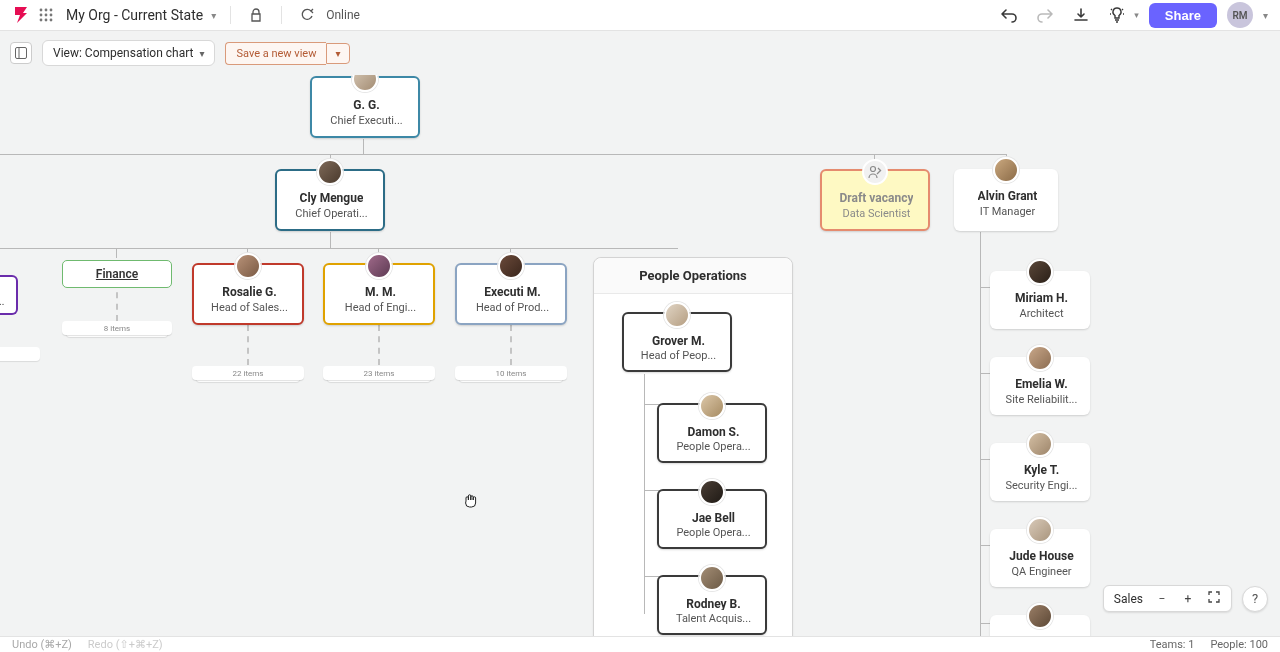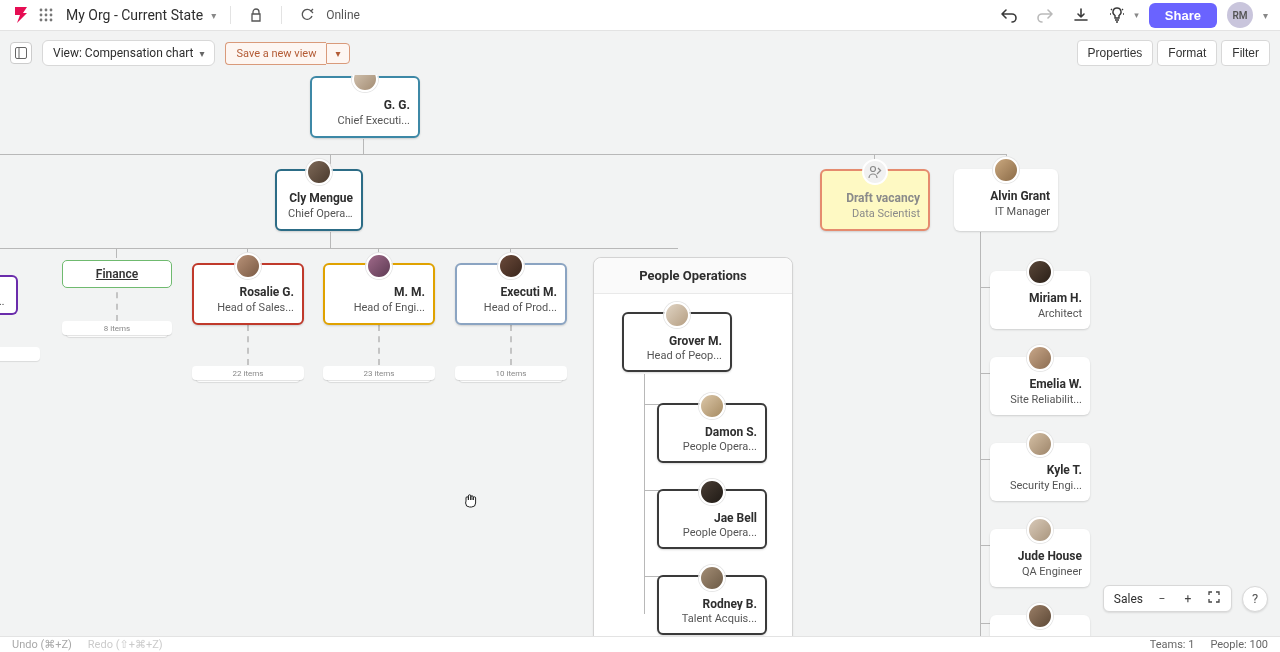--- a/index.html
+++ b/index.html
@@ -39,21 +39,21 @@
   .save-chip{border:1px solid #d99a7a;background:#fdf6f2;color:#b35b35;border-radius:4px 0 0 4px;padding:4px 10px;font-size:11px;border-right:none;}
   .save-drop{border:1px solid #d99a7a;background:#fdf6f2;color:#b35b35;border-radius:0 4px 4px 0;padding:4px 8px;font-size:10px;}
   .toolbar .right{margin-left:auto;display:flex;gap:4px;}
   .tright-btn{border:1px solid #d8d8d8;background:#fff;border-radius:4px;padding:5px 10px;font-size:12px;color:#333;}
   
   .canvas{position:absolute;top:calc(var(--header-h) + var(--toolbar-h));left:0;right:0;bottom:var(--footer-h);background:var(--bg);overflow:hidden;}
   .line{position:absolute;background:#b8b8b8;}
   .hline{height:1px;}
   .vline{width:1px;}
 
-  .card{position:absolute;background:#fff;border-radius:6px;box-shadow:0 1px 2px rgba(0,0,0,0.15);display:flex;flex-direction:column;align-items:flex-end;padding:18px 8px 8px 11px;}
+  .card{position:absolute;background:#fff;border-radius:6px;box-shadow:0 1px 2px rgba(0,0,0,0.15);display:flex;flex-direction:column;align-items:center;padding:18px 8px 8px 11px;}
   .card .photo{position:absolute;top:-12px;left:50%;transform:translateX(-50%);width:26px;height:26px;border-radius:50%;background:linear-gradient(135deg,#c8b9a6,#8d7b68);border:2px solid #fff;box-shadow:0 0 0 1px #e6e6e6;}
   .card .name{font-size:12px;font-weight:700;margin-top:2px;text-align:center;white-space:nowrap;overflow:hidden;text-overflow:ellipsis;max-width:100%;}
   .card .role{font-size:11px;color:#555;margin-top:2px;text-align:center;white-space:nowrap;overflow:hidden;text-overflow:ellipsis;max-width:100%;}
   .bcard{border:2px solid transparent;}
   .b-teal{border-color:#3d88a6;}
   .b-dteal{border-color:#2c6c86;}
   .b-red{border-color:#c0392b;}
   .b-yellow{border-color:#e0a200;}
   .b-blue{border-color:#8ba4c2;}
   .b-dark{border-color:#3a3a3a;}
@@ -161,25 +161,20 @@
       </svg>
   </div>
   <div class="view-chip">
     <span>View: Compensation chart</span>
     <span style="font-size:10px;color:#666;">▾</span>
   </div>
   <div class="save-group">
     <div class="save-chip">Save a new view</div>
     <div class="save-drop">▾</div>
   </div>
-  <div class="right">
-    <button class="tright-btn">Properties</button>
-    <button class="tright-btn">Format</button>
-    <button class="tright-btn">Filter</button>
-  </div>
 </div>
 
 <div class="canvas">
 
   <div class="line vline" style="left:363px;top:64px;height:15px;"></div>
 
   <div class="line hline" style="left:0px;top:79px;width:1007px;"></div>
 
   <div class="line vline" style="left:330px;top:79px;height:13px;"></div>
   <div class="line vline" style="left:874px;top:79px;height:13px;"></div>
@@ -203,21 +198,21 @@
   <div class="line hline" style="left:980px;top:384px;width:12px;"></div>
   <div class="line hline" style="left:980px;top:470px;width:12px;"></div>
   <div class="line hline" style="left:980px;top:548px;width:12px;"></div>
 
   <div class="card bcard b-teal" style="left:310px;top:1px;width:110px;height:62px;">
     <div class="photo" style="background:linear-gradient(135deg,#d6c7b5,#a38c73);"></div>
     <div class="name">G. G.</div>
     <div class="role">Chief Executi...</div>
   </div>
 
-  <div class="card bcard b-dteal" style="left:275px;top:94px;width:88px;height:62px;">
+  <div class="card bcard b-dteal" style="left:275px;top:94px;width:110px;height:62px;">
     <div class="photo" style="background:linear-gradient(135deg,#7e6958,#4a3a2d);"></div>
     <div class="name">Cly Mengue</div>
     <div class="role">Chief Operati...</div>
   </div>
 
   <div class="card bcard b-orange" style="left:820px;top:94px;width:110px;height:62px;background:#fef9c3;">
     <div class="vacancy-icon">
       <svg width="14" height="14" viewBox="0 0 14 14">
           <circle cx="5" cy="4" r="2.5" fill="none" stroke="#8a8a8a" stroke-width="1.2"></circle>
           <path d="M1 13 a4 4 0 0 1 8 0" fill="none" stroke="#8a8a8a" stroke-width="1.2"></path>

